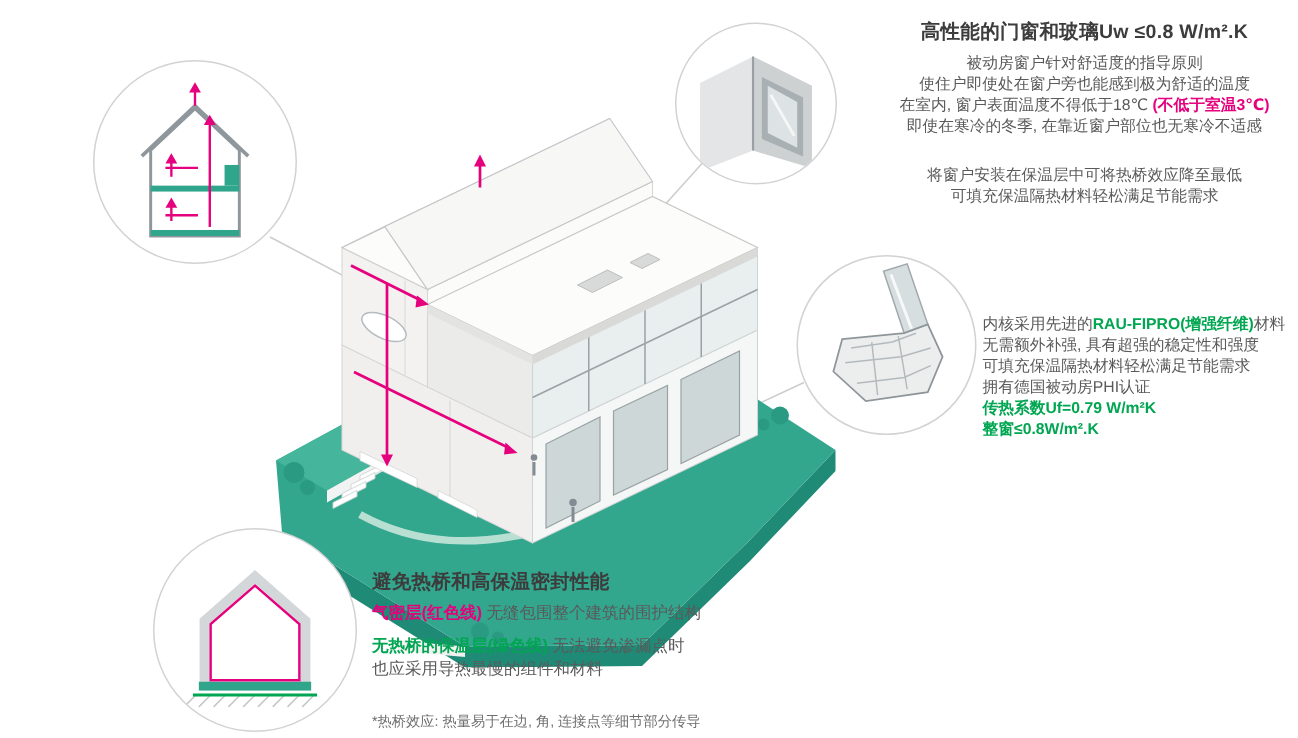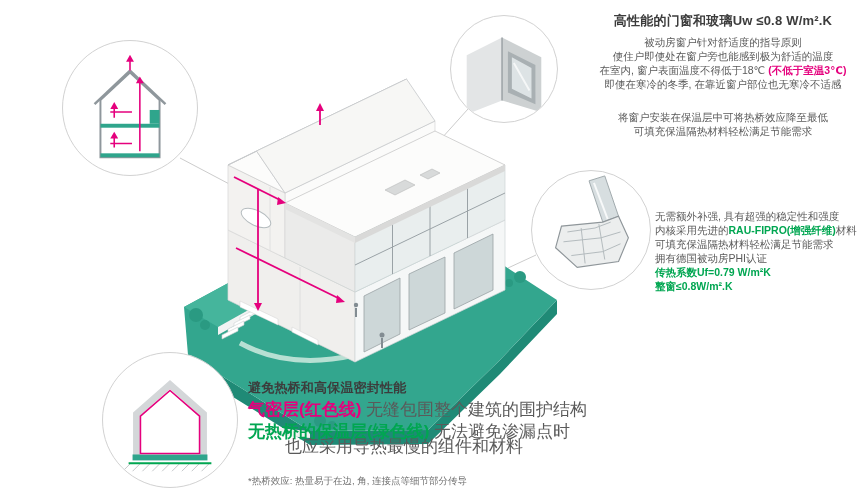--- a/index.html
+++ b/index.html
@@ -6,21 +6,21 @@
   html,body { background:#ffffff; }
   body { font-family:"Liberation Sans","DejaVu Sans",sans-serif; }
   .canvas { position:relative; width:865px; height:492px; background:#ffffff; overflow:hidden; }
   .abs { position:absolute; }
   .circle { position:absolute; border:1px solid #d2d2d2; border-radius:50%; background:#ffffff; overflow:hidden; }
   .circle svg { display:block; width:100%; height:100%; }
 
   .note { color:#5a5a5a; }
   .n-title { font-size:13px; font-weight:bold; color:#3c3c3c; letter-spacing:.2px; white-space:nowrap; }
   .line { font-size:10.5px; line-height:14px; color:#5a5a5a; white-space:nowrap; }
-  .line15 { font-size:17px; line-height:15px; color:#5a5a5a; white-space:nowrap; }
+  .line15 { font-size:11px; line-height:15px; color:#5a5a5a; white-space:nowrap; }
   .body-gap { margin-top:5px; }
   .para-gap { margin-top:19px; }
   .magenta { color:#e5007d;font-weight:bold; }
   .green { color:#00a651; }
   .bold { font-weight:bold; }
   .footnote { font-size:9.5px; color:#6f6f6f; margin-top:21px; white-space:nowrap; }
 
   .note-vent { left:205px; top:20px; width:290px; }
   .note-windows { left:584px; top:12px; width:278px;text-align:center; }
   .note-frame { left:655px; top:209px; width:208px; }
@@ -220,33 +220,33 @@
       <div class="line"><span>在室内, 窗户表面温度不得低于18℃ </span><span class="magenta">(不低于室温3℃)</span></div>
       <div class="line">即使在寒冷的冬季, 在靠近窗户部位也无寒冷不适感</div>
     </div>
     <div class="para-gap">
       <div class="line">将窗户安装在保温层中可将热桥效应降至最低</div>
       <div class="line">可填充保温隔热材料轻松满足节能需求</div>
     </div>
   </div>
 
   <div class="note note-frame abs">
+    <div class="line"><span>内核采用先进的</span><span class="green bold">RAU-FIPRO(增强纤维)</span><span>材料</span></div>
     <div class="line">无需额外补强, 具有超强的稳定性和强度</div>
-    <div class="line"><span>内核采用先进的</span><span class="green bold">RAU-FIPRO(增强纤维)</span><span>材料</span></div>
     <div class="line">可填充保温隔热材料轻松满足节能需求</div>
     <div class="line">拥有德国被动房PHI认证</div>
     <div class="line green bold">传热系数Uf=0.79 W/m²K</div>
     <div class="line green bold">整窗≤0.8W/m².K</div>
   </div>
 
   <div class="note note-thermal abs">
     <div class="n-title">避免热桥和高保温密封性能</div>
     <div class="body-gap">
       <div class="line15"><span class="magenta bold">气密层(红色线)</span><span> 无缝包围整个建筑的围护结构</span></div>
     </div>
-    <div style="margin-top:7px;text-align:center;">
+    <div style="margin-top:7px;">
       <div class="line15"><span class="green bold">无热桥的保温层(绿色线)</span><span> 无法避免渗漏点时</span></div>
       <div class="line15">也应采用导热最慢的组件和材料</div>
     </div>
     <div class="footnote">*热桥效应: 热量易于在边, 角, 连接点等细节部分传导</div>
   </div>
 
 </div>
 
 </body></html>

